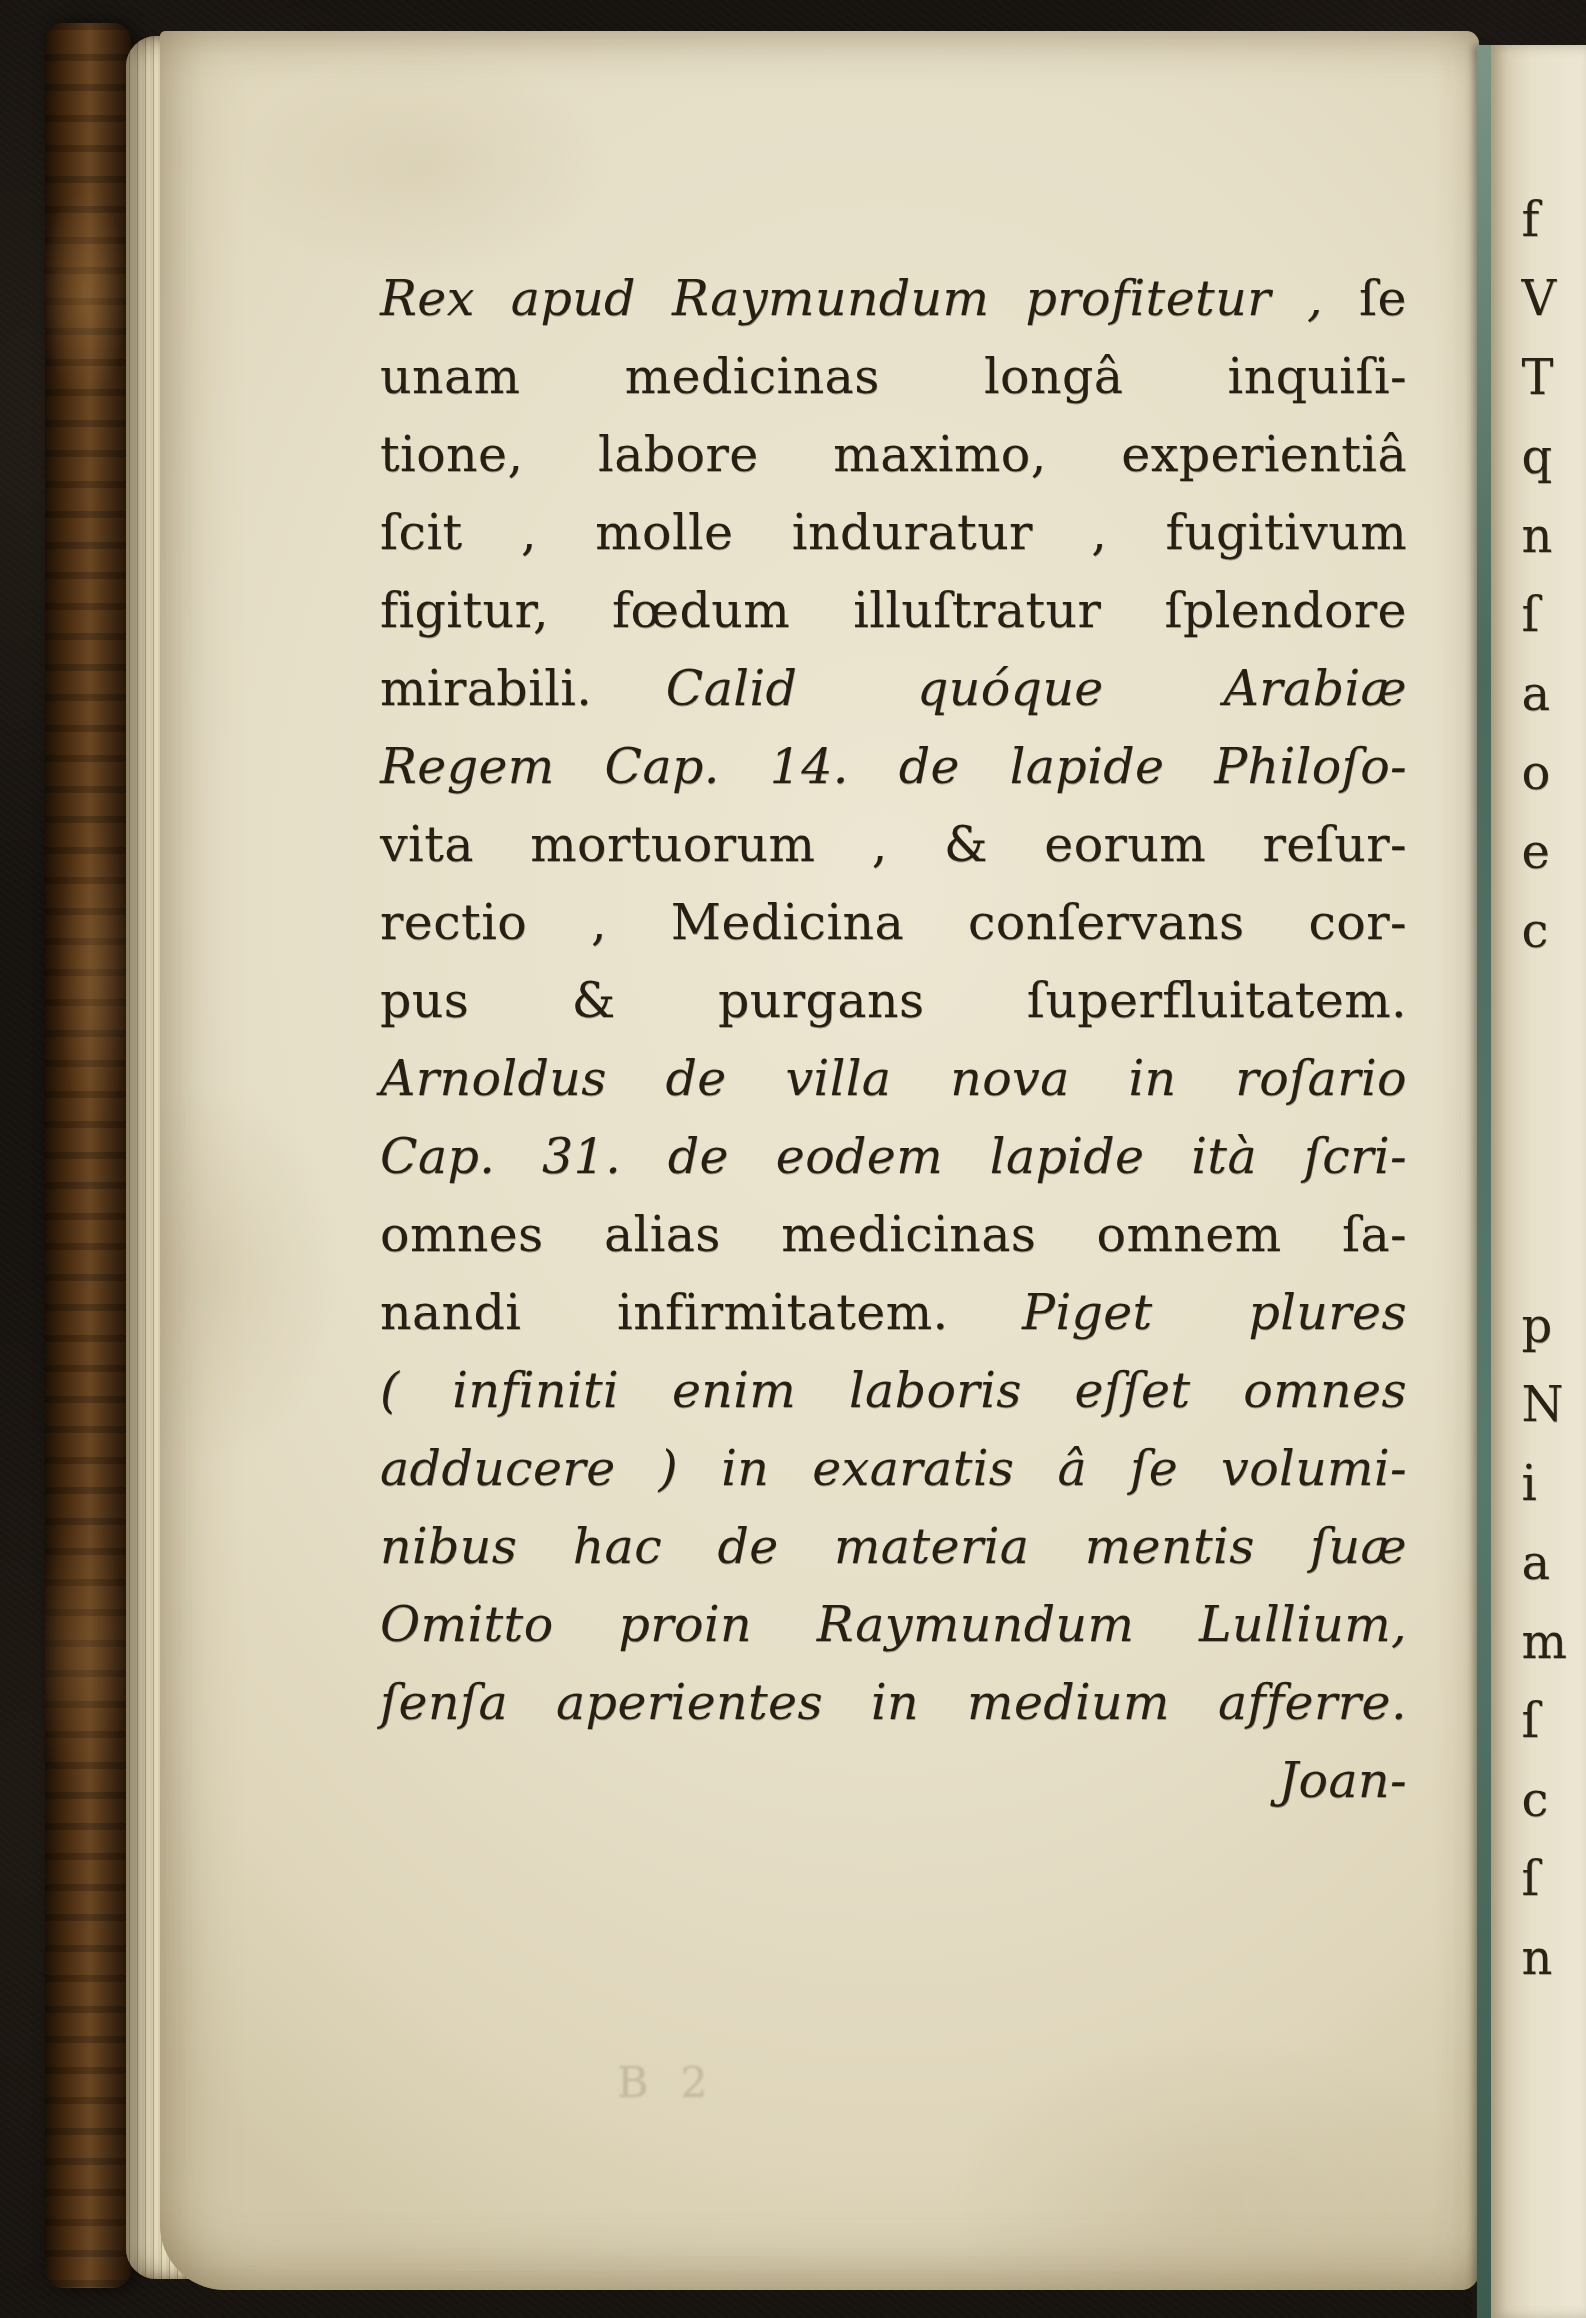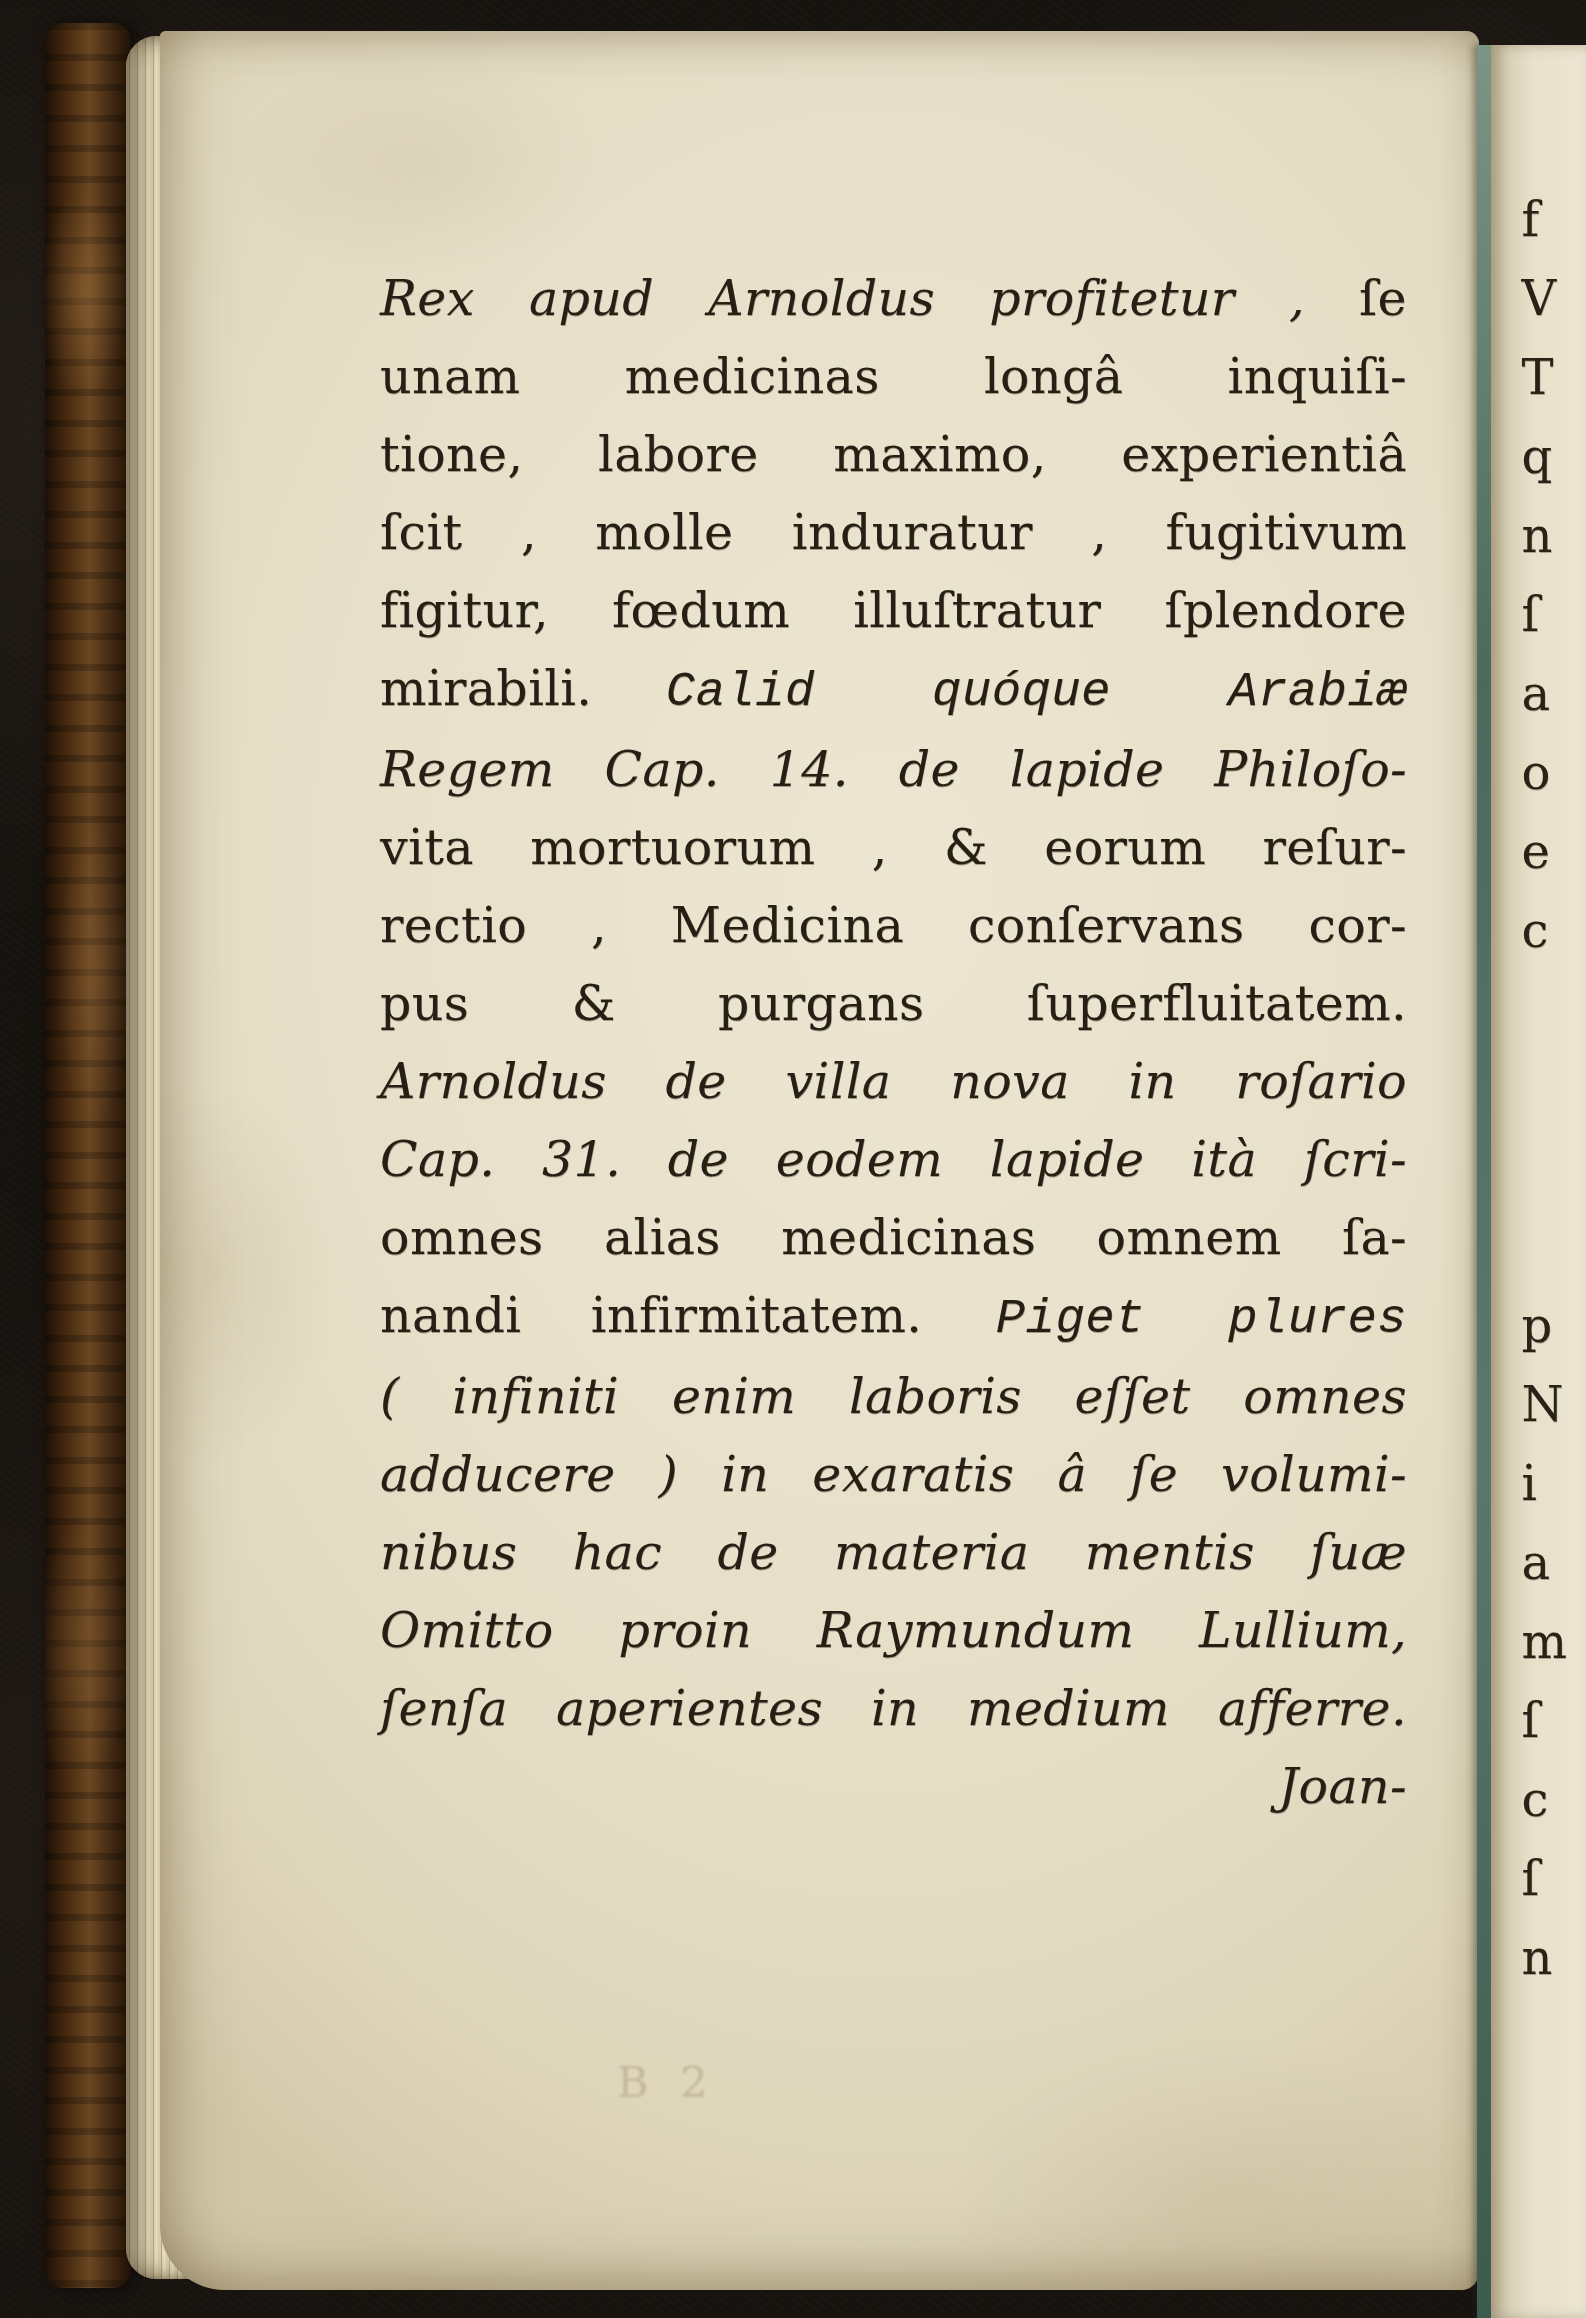--- a/index.html
+++ b/index.html
@@ -53,21 +53,21 @@
   
   .text-block{
     position:absolute;left:380px;top:260px;width:1027px;
     font-size:49px;line-height:78px;color:#271f14;
     letter-spacing:0.4px;word-spacing:1.8px;
     text-shadow:0.4px 0.7px 0.6px rgba(34,24,12,.35);
   }
   .line{text-align:justify;text-align-last:justify;}
   .line.catch{text-align-last:right;}
   .seg.i{font-style:italic;}
-  .gap-l{margin-left:1.5em;font-family:Liberation Mono, monospace;}
+  .gap-l{margin-left:1.5em;}
   .gap-m{margin-left:1.0em;}
   .gap-s{margin-left:.55em;}
   
   .ghost{
     position:absolute;left:617px;top:2057px;font-size:43px;
     color:rgba(100,84,52,.22);filter:blur(1.2px);letter-spacing:9px;
   }
   
   .ribbon{
     position:absolute;left:1477px;top:45px;width:14.4px;height:2274px;
@@ -91,21 +91,21 @@
 <body>
 
 <div class="scene">
 
   <div class="spine"></div>
   <div class="page-stack"></div>
 
   <div class="page"></div>
 
   <div class="text-block">
-    <div class="line"><span class="seg i">Rex apud Arnoldus profitetur ,</span> <span class="seg r"> ſe</span></div>
+    <div class="line"><span class="seg i">Rex apud Raymundum profitetur ,</span> <span class="seg r"> ſe</span></div>
     <div class="line"><span class="seg r">unam medicinas longâ inquiſi-</span></div>
     <div class="line"><span class="seg r">tione, labore maximo, experientiâ</span></div>
     <div class="line"><span class="seg r">ſcit , molle induratur , fugitivum</span></div>
     <div class="line"><span class="seg r">figitur, fœdum illuſtratur ſplendore</span></div>
     <div class="line"><span class="seg r">mirabili.</span><span class="seg i gap-l">Calid quóque Arabiæ</span></div>
     <div class="line"><span class="seg i">Regem Cap. 14. de lapide Philoſo-</span></div>
     <div class="line"><span class="seg r">vita mortuorum , &amp; eorum reſur-</span></div>
     <div class="line"><span class="seg r">rectio , Medicina conſervans cor-</span></div>
     <div class="line"><span class="seg r">pus &amp; purgans ſuperfluitatem.</span></div>
     <div class="line"><span class="seg i">Arnoldus de villa nova in roſario</span></div>

